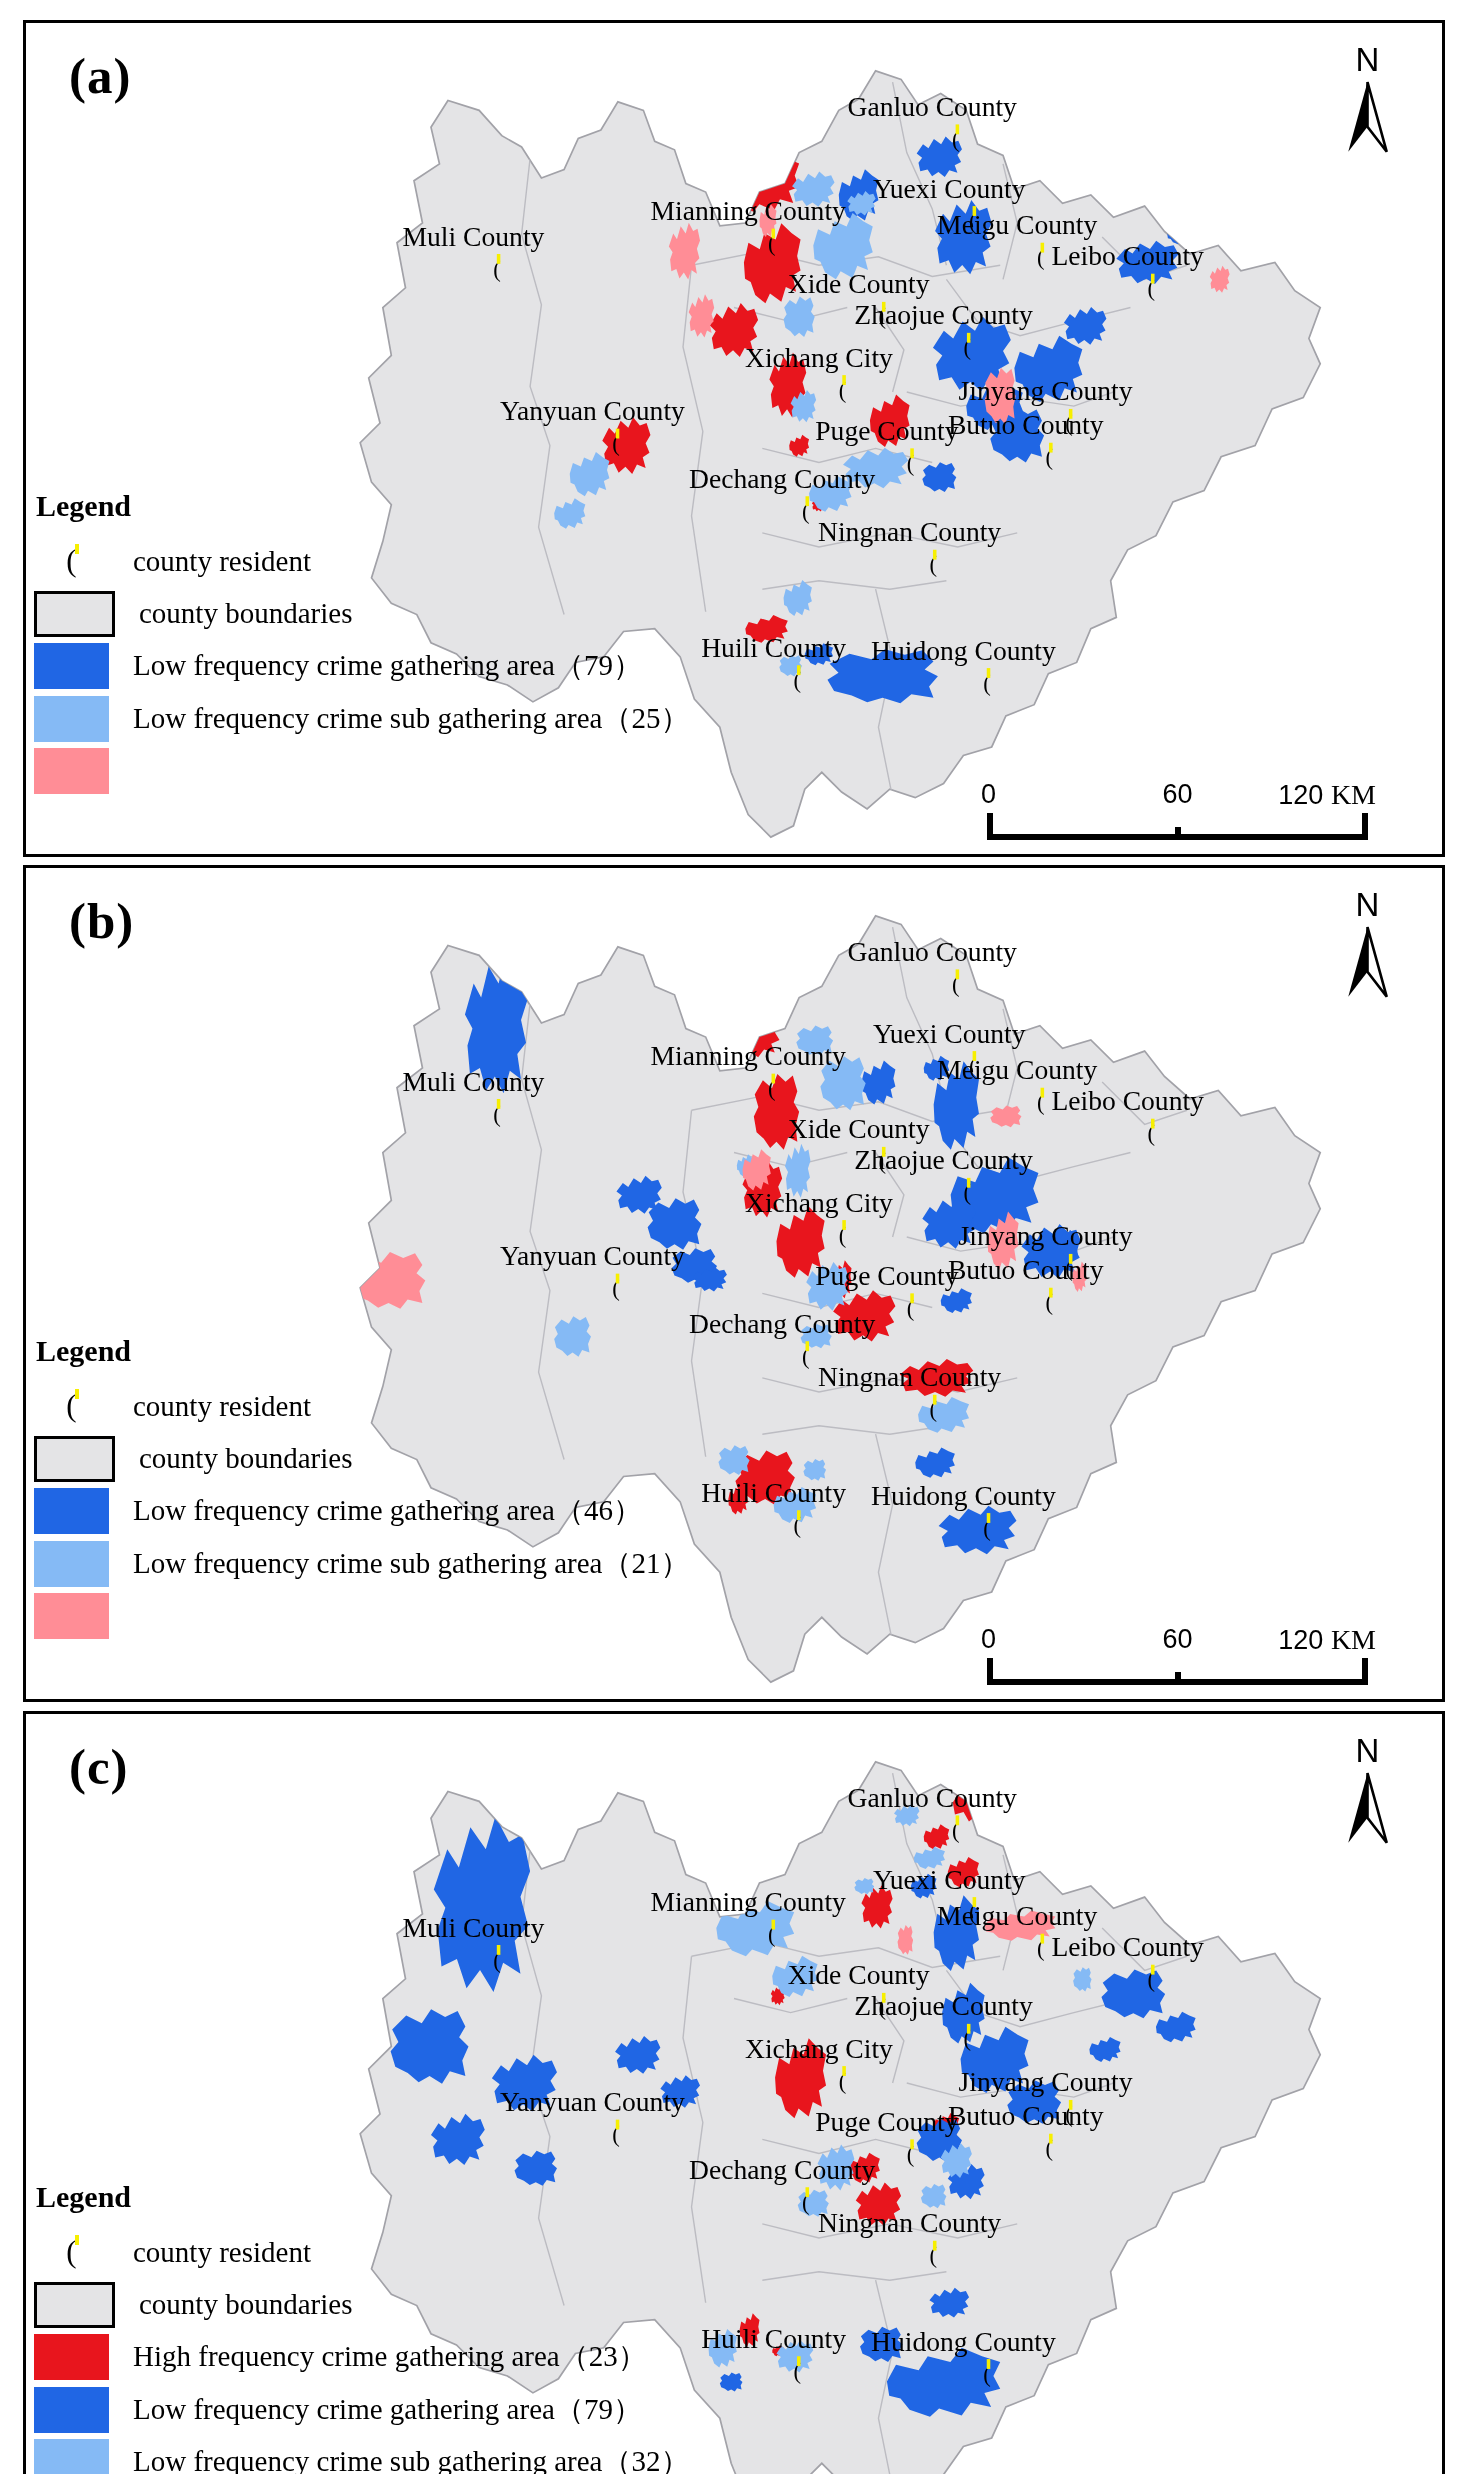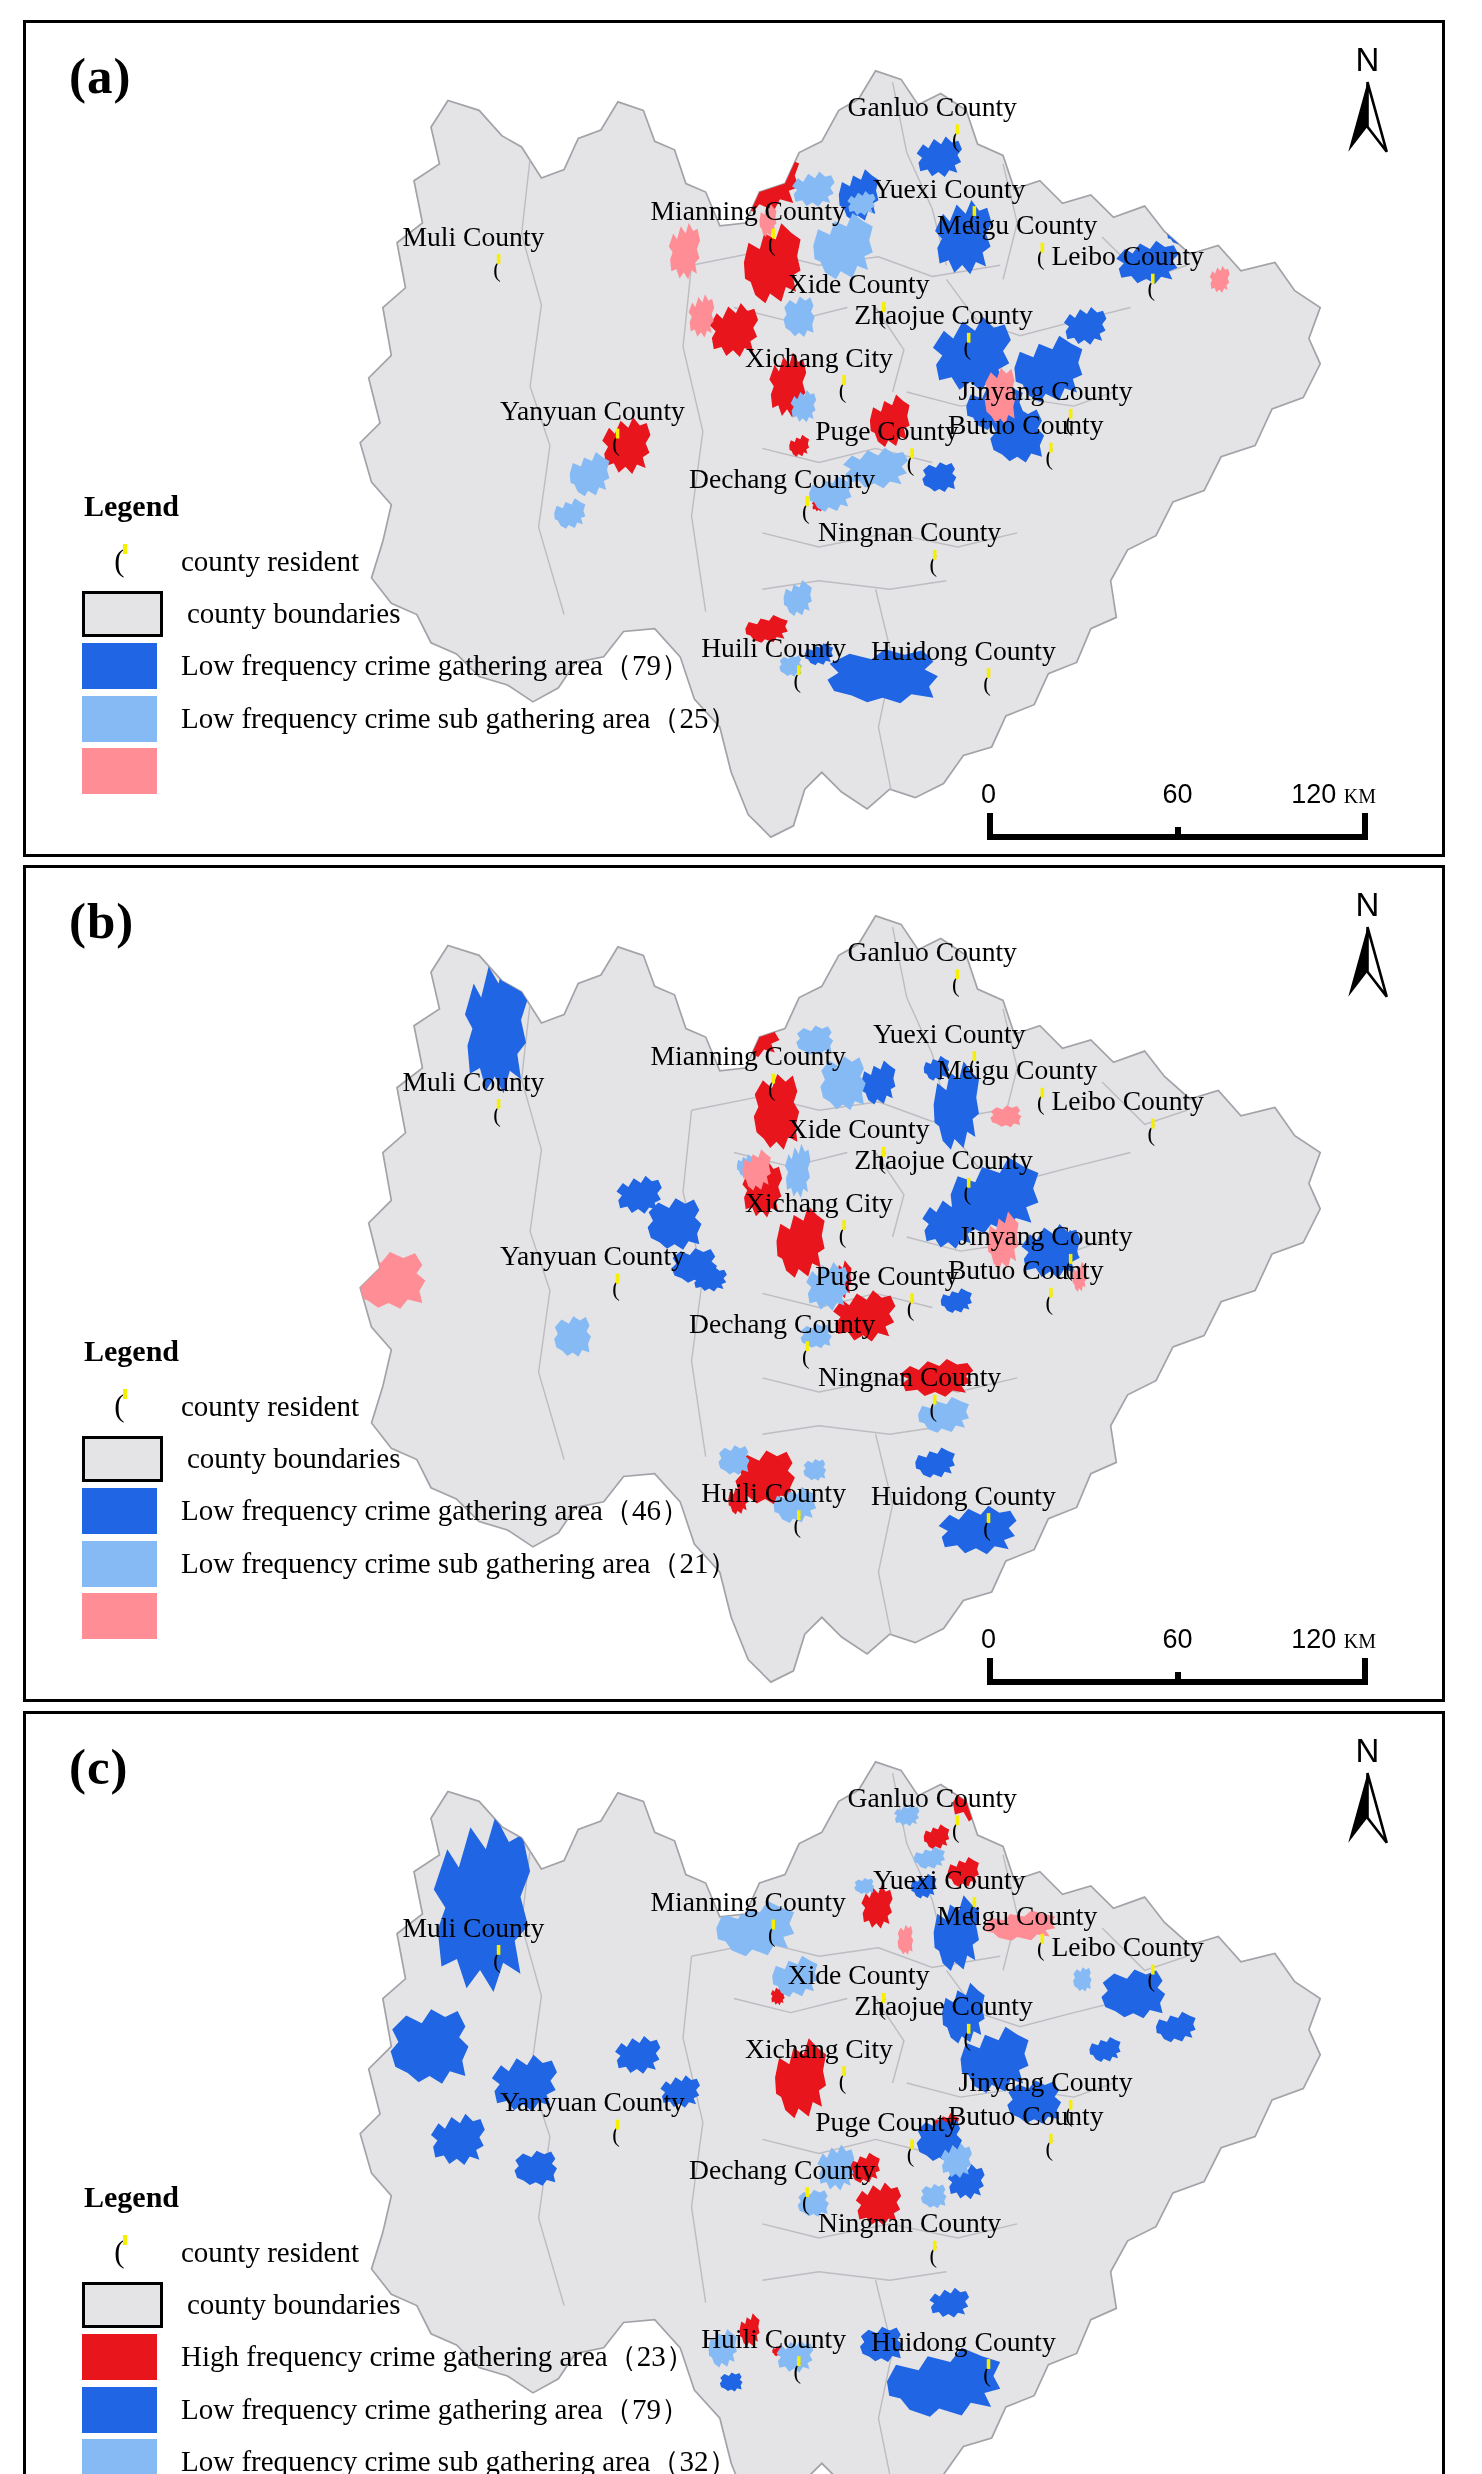--- a/index.html
+++ b/index.html
@@ -8,38 +8,38 @@
   #panel-a{top:20px}
   #panel-b{top:865px}
   #panel-c{top:1711px}
   .map{position:absolute;left:0;top:0;width:1416px;height:831px;}
   .land{fill:var(--land);stroke:var(--outline);stroke-width:1.2;}
   .blines{stroke:var(--bline);stroke-width:1;fill:none;}
   .panel-label{position:absolute;left:43px;top:24px;font-size:51px;font-weight:bold;letter-spacing:1px;}
   .north{position:absolute;right:35px;top:19px;width:79px;text-align:center;}
   .north-n{font-family:"Liberation Sans","DejaVu Sans",sans-serif;font-size:33px;line-height:35px;}
   .north-svg{width:51px;height:78px;margin-top:2px;}
-  .legend{position:absolute;left:8px;top:466px;width:916px;margin-left:48px;}
+  .legend{position:absolute;left:8px;top:466px;width:916px;}
   .legend-title{font-size:30px;font-weight:bold;margin:0 0 14px 2px;}
   .lrow{display:flex;align-items:center;height:48px;margin-bottom:4.5px;}
   .sw{width:75px;height:46px;margin-right:24px;flex:none;}
   .sw-bound{height:40px;border:3.5px solid #000;background:var(--land);}
   .sw-high{background:var(--high);}
   .sw-low{background:var(--low);}
   .sw-sub{background:var(--sub);}
   .sw-sec{background:var(--secondary);}
   .res-cell{width:75px;margin-right:24px;flex:none;text-align:center;font-size:31px;position:relative;}
   .ytick{position:absolute;left:41px;top:1px;width:3.5px;height:10px;background:var(--marker);}
   .ltext{font-size:29px;white-space:nowrap;}
   .scalebar{position:absolute;right:74px;bottom:14px;width:381px;}
   .sb-nums{position:relative;height:32px;font-family:"Liberation Sans","DejaVu Sans",sans-serif;font-size:27px;}
   .sb-0{position:absolute;left:-6px;}
   .sb-60{position:absolute;left:50%;transform:translateX(-50%);}
   .sb-120{position:absolute;right:-8px;white-space:nowrap;}
-  .sb-unit{font-size:20px;font-family:"Liberation Serif","DejaVu Serif",serif;}
+  .sb-unit{font-size:28px;font-family:"Liberation Serif","DejaVu Serif",serif;}
   .sb-bar{position:relative;height:27px;margin-top:2px;}
   .sb-bar::after{content:"";position:absolute;left:0;right:0;bottom:0;height:6.4px;background:#000;}
   .sb-bar .t{position:absolute;bottom:0;width:6px;background:#000;}
   .sb-bar .tl{left:0;height:27px;}
   .sb-bar .tm{left:50%;margin-left:-2.5px;height:13.4px;}
   .sb-bar .tr{right:0;height:27px;}
   .maplabel{font-family:"Liberation Serif","DejaVu Serif",serif;}
 </style>
 </head>
 <body>

